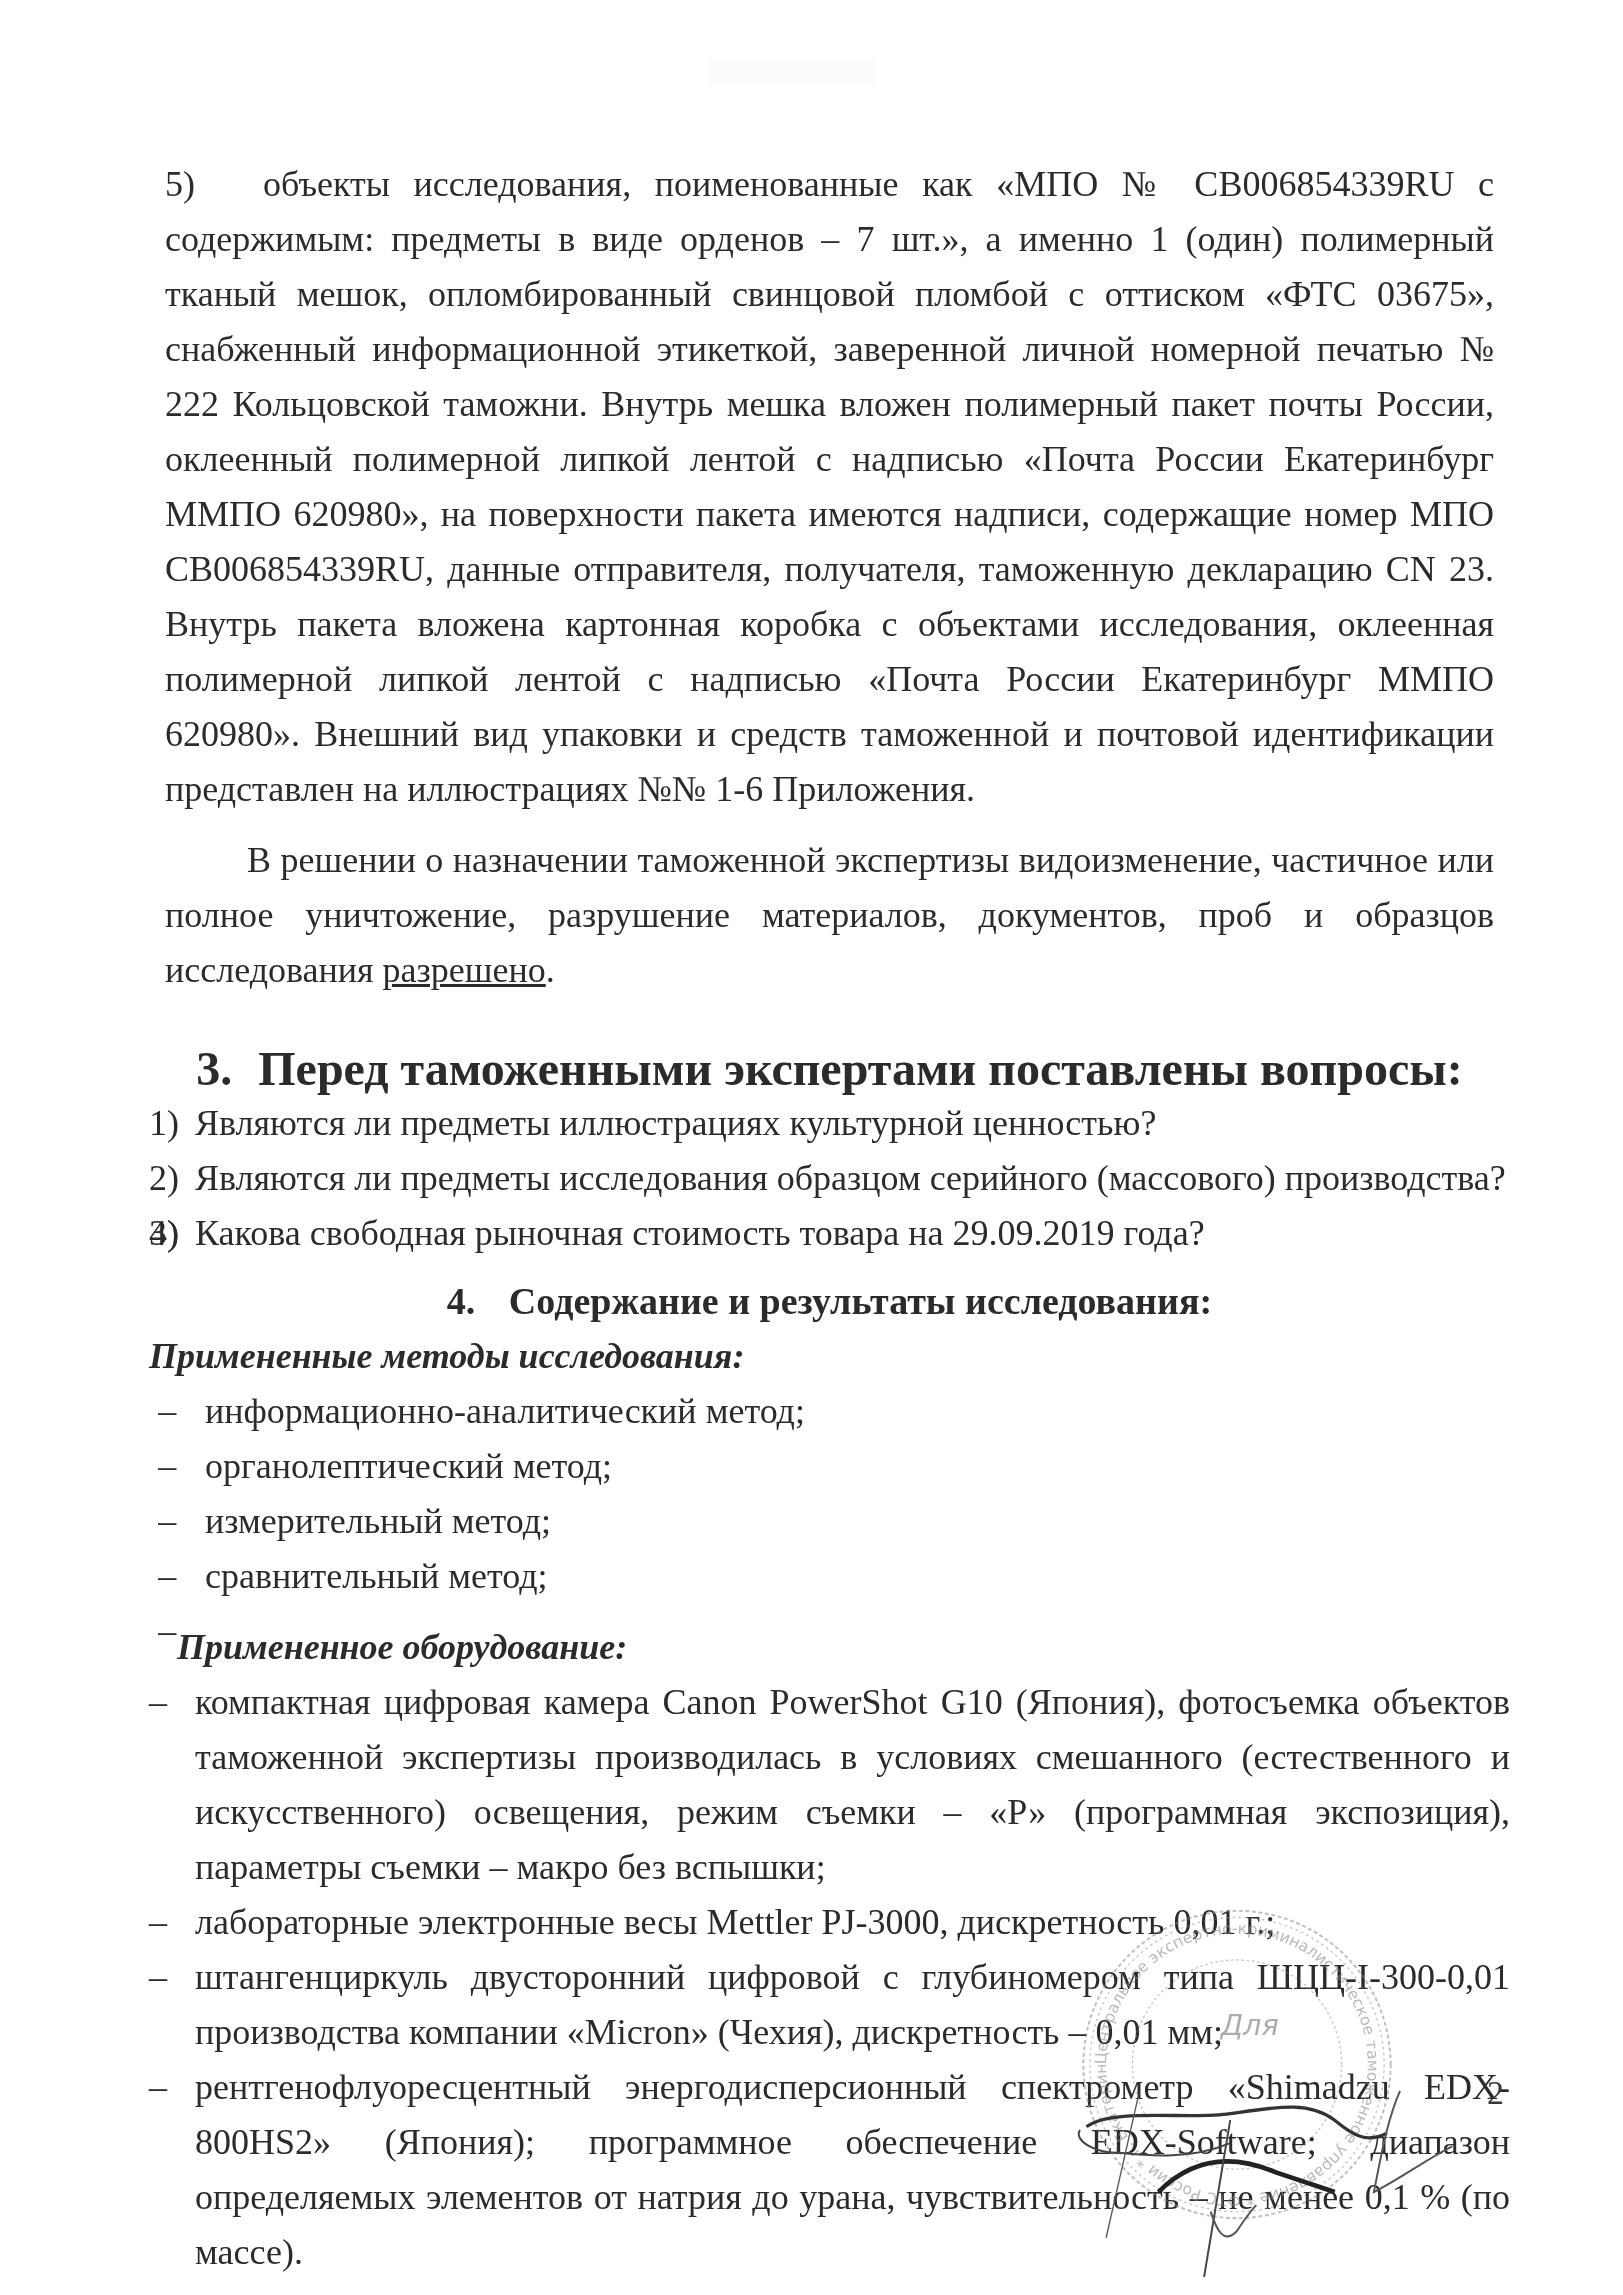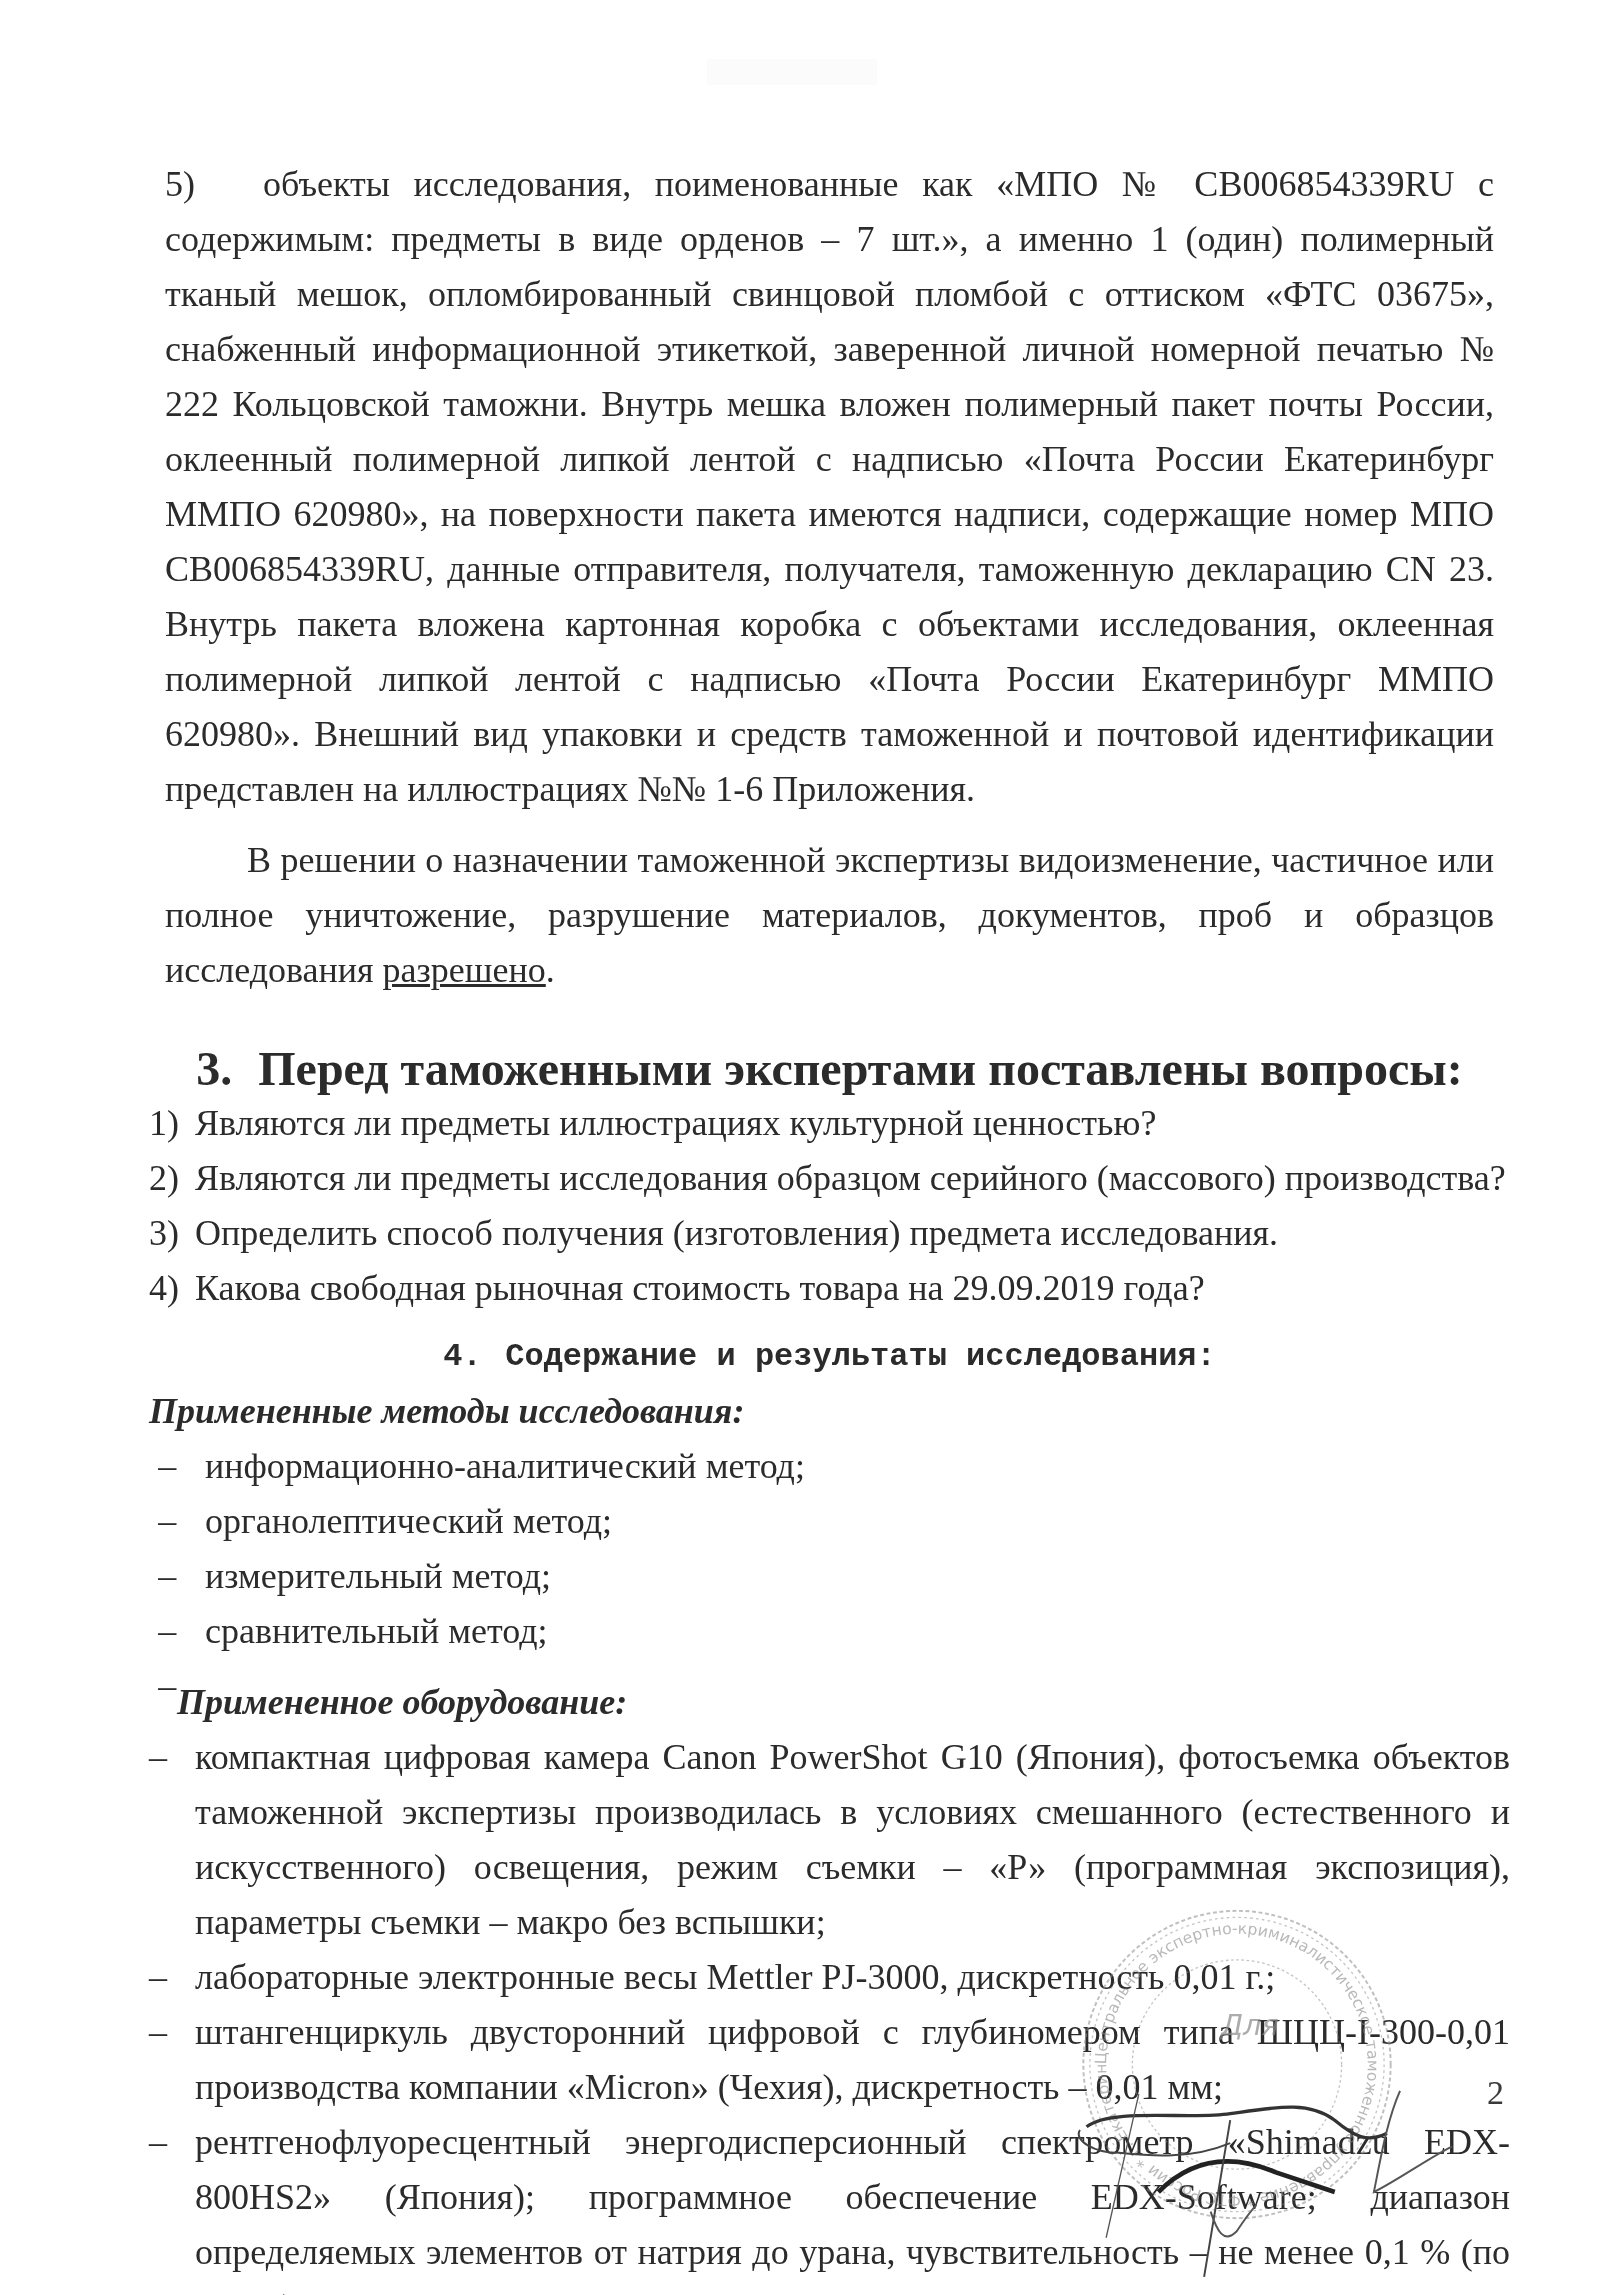--- a/index.html
+++ b/index.html
@@ -148,25 +148,25 @@
     <span>В решении о назначении таможенной экспертизы видоизменение, частичное или полное уничтожение, разрушение материалов, документов, проб и образцов исследования </span><span class="underline-italic">разрешено</span><span>.</span>
   </p>
 
   <h2 class="section-heading sec3" style="font-size:48px;line-height:55px;">
     <span class="snum">3.</span><span>Перед таможенными экспертами поставлены вопросы:</span>
   </h2>
 
   <ol class="qlist">
     <li><span class="qn">1)</span><span>Являются ли предметы иллюстрациях культурной ценностью?</span></li>
     <li><span class="qn">2)</span><span>Являются ли предметы исследования образцом серийного (массового) производства?</span></li>
-    <li><span class="qn">3)</span><span>Определить способ получения (изготовления) предмета исследования.</span></li>
+    <li><span class="qn">3)</span></li>
     <li><span class="qn">4)</span><span>Какова свободная рыночная стоимость товара на 29.09.2019 года?</span></li>
   </ol>
 
-  <h2 class="section-heading sec4" style="font-size:32px;line-height:55px;font-family:Liberation Mono, monospace;">
+  <h2 class="section-heading sec4" style="font-size:38px;line-height:55px;">
     <span class="snum">4.</span><span>Содержание и результаты исследования:</span>
   </h2>
 
   <p class="subhead">Примененные методы исследования:</p>
   <ul class="methods">
     <li><span class="dash">–</span><span>информационно-аналитический метод;</span></li>
     <li><span class="dash">–</span><span>органолептический метод;</span></li>
     <li><span class="dash">–</span><span>измерительный метод;</span></li>
     <li><span class="dash">–</span><span>сравнительный метод;</span></li>
     <li><span class="dash">–</span></li>

